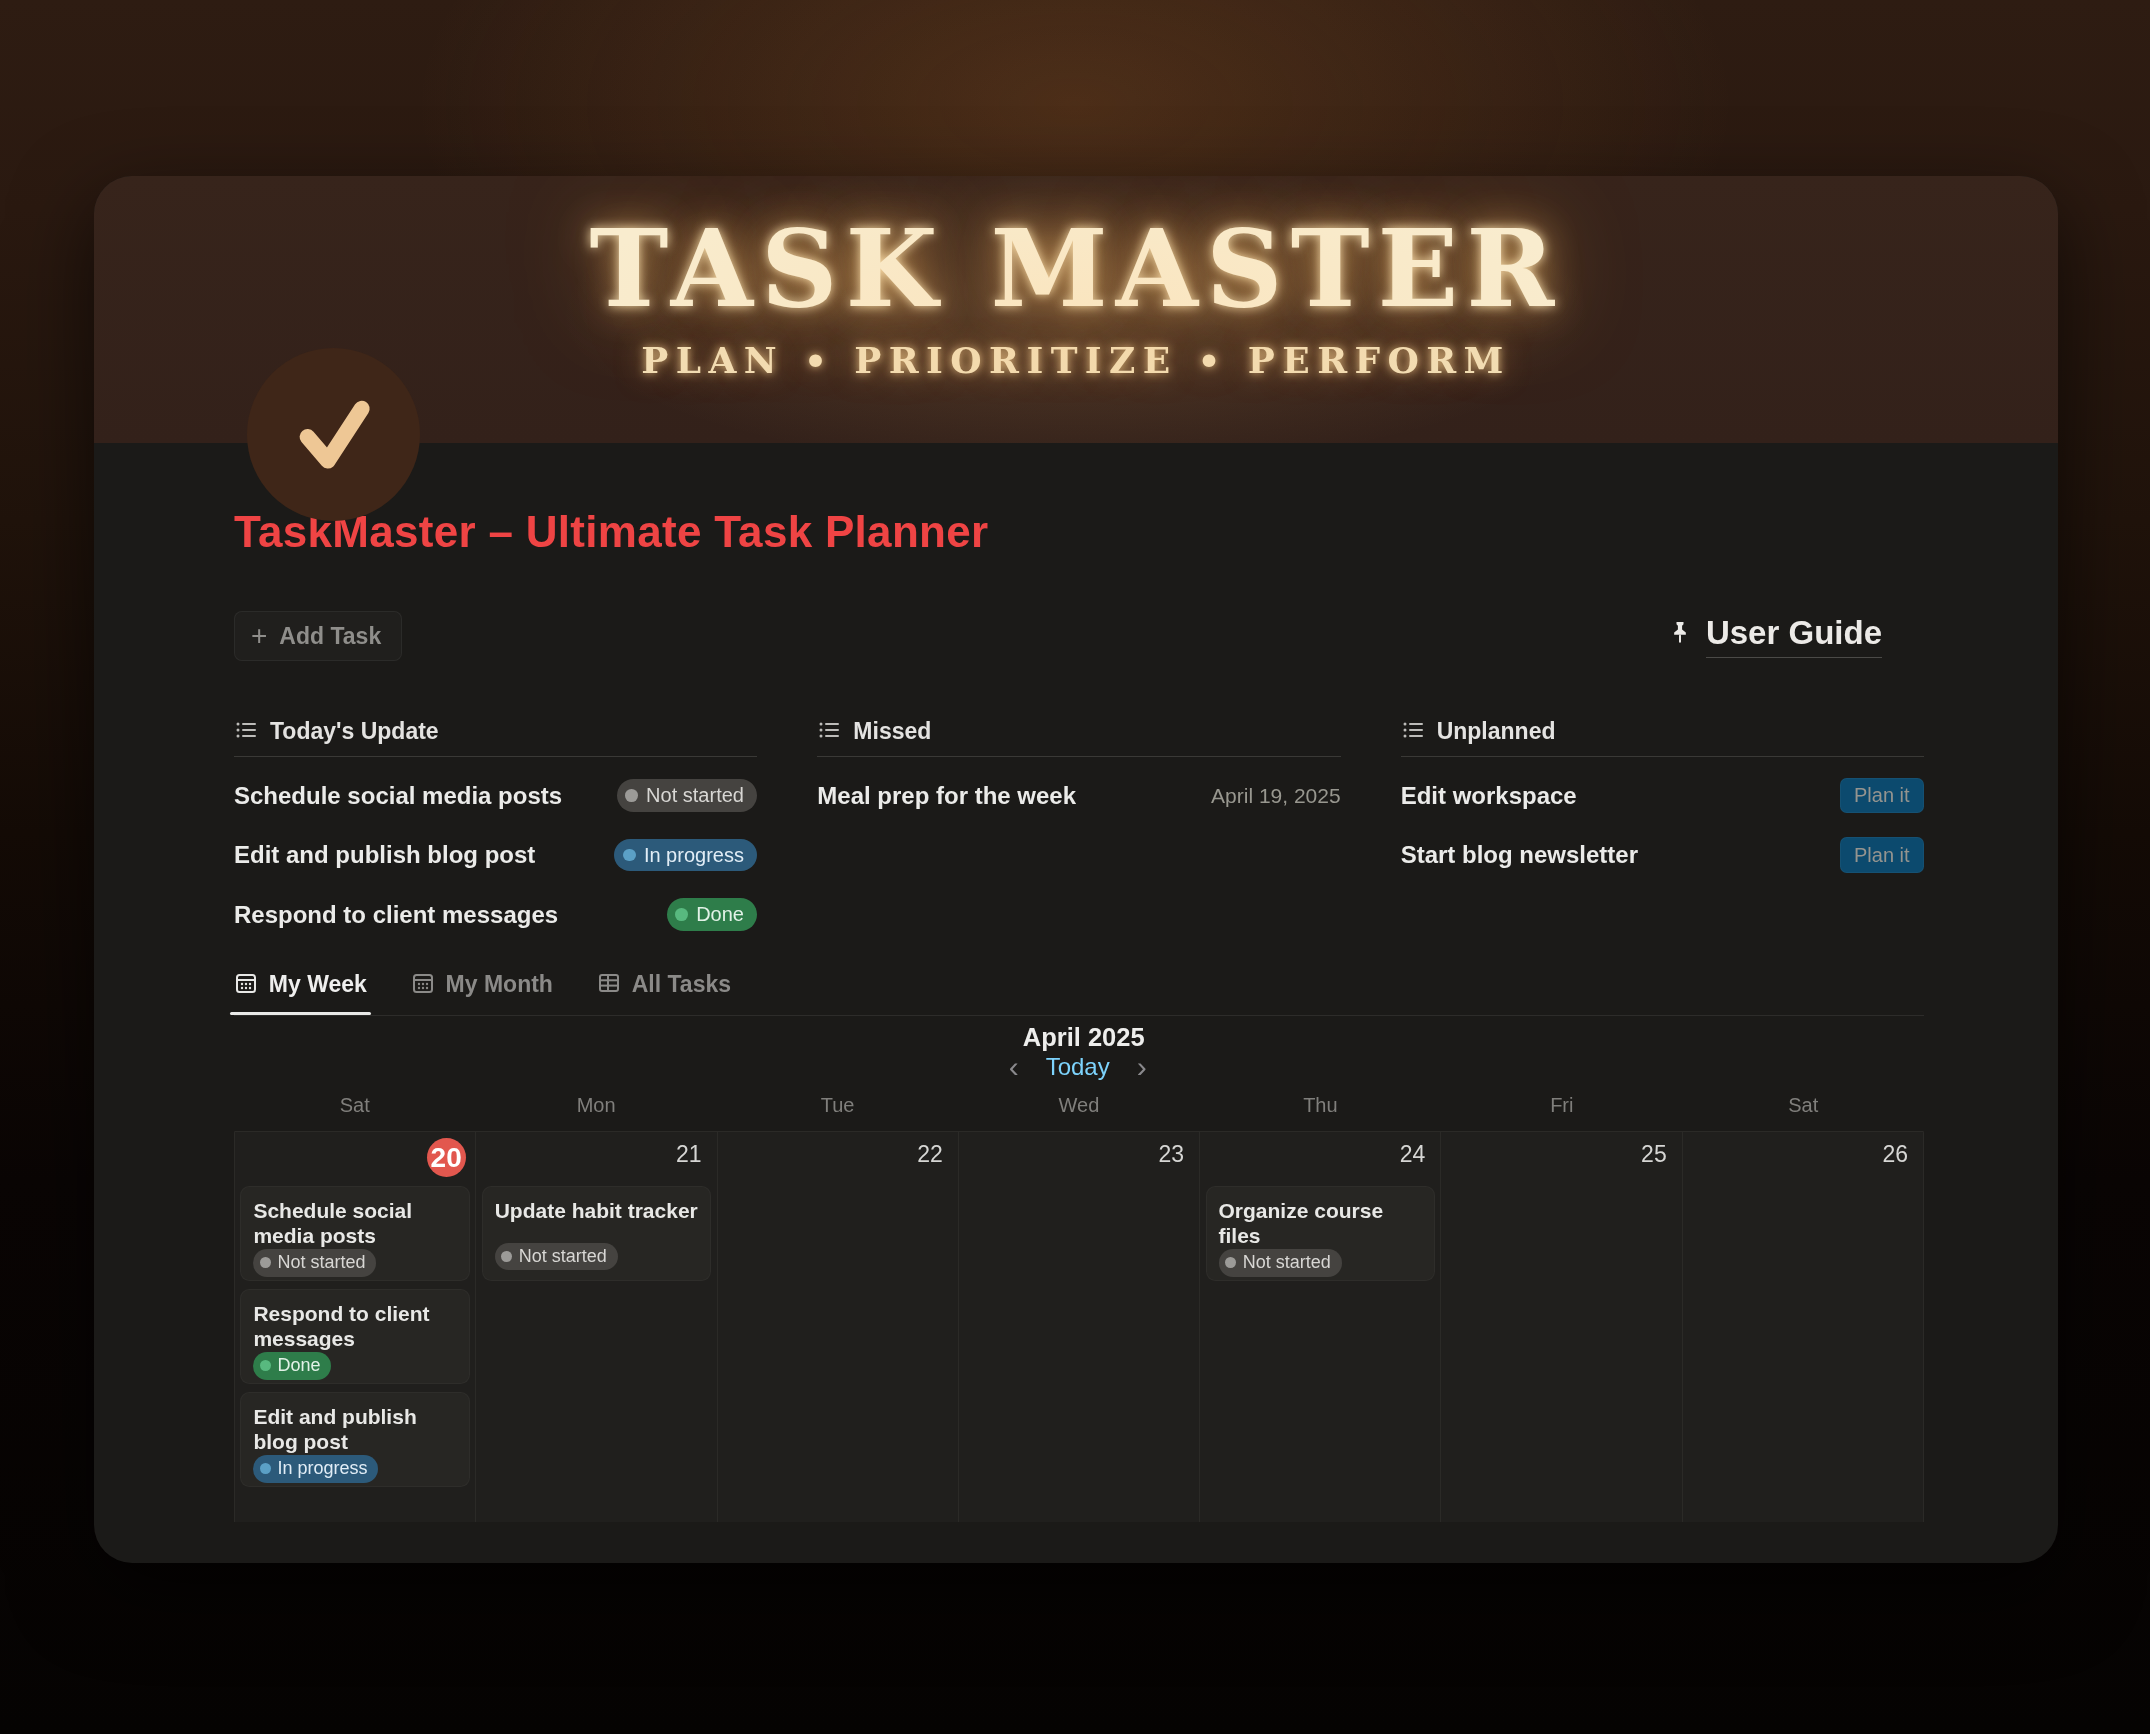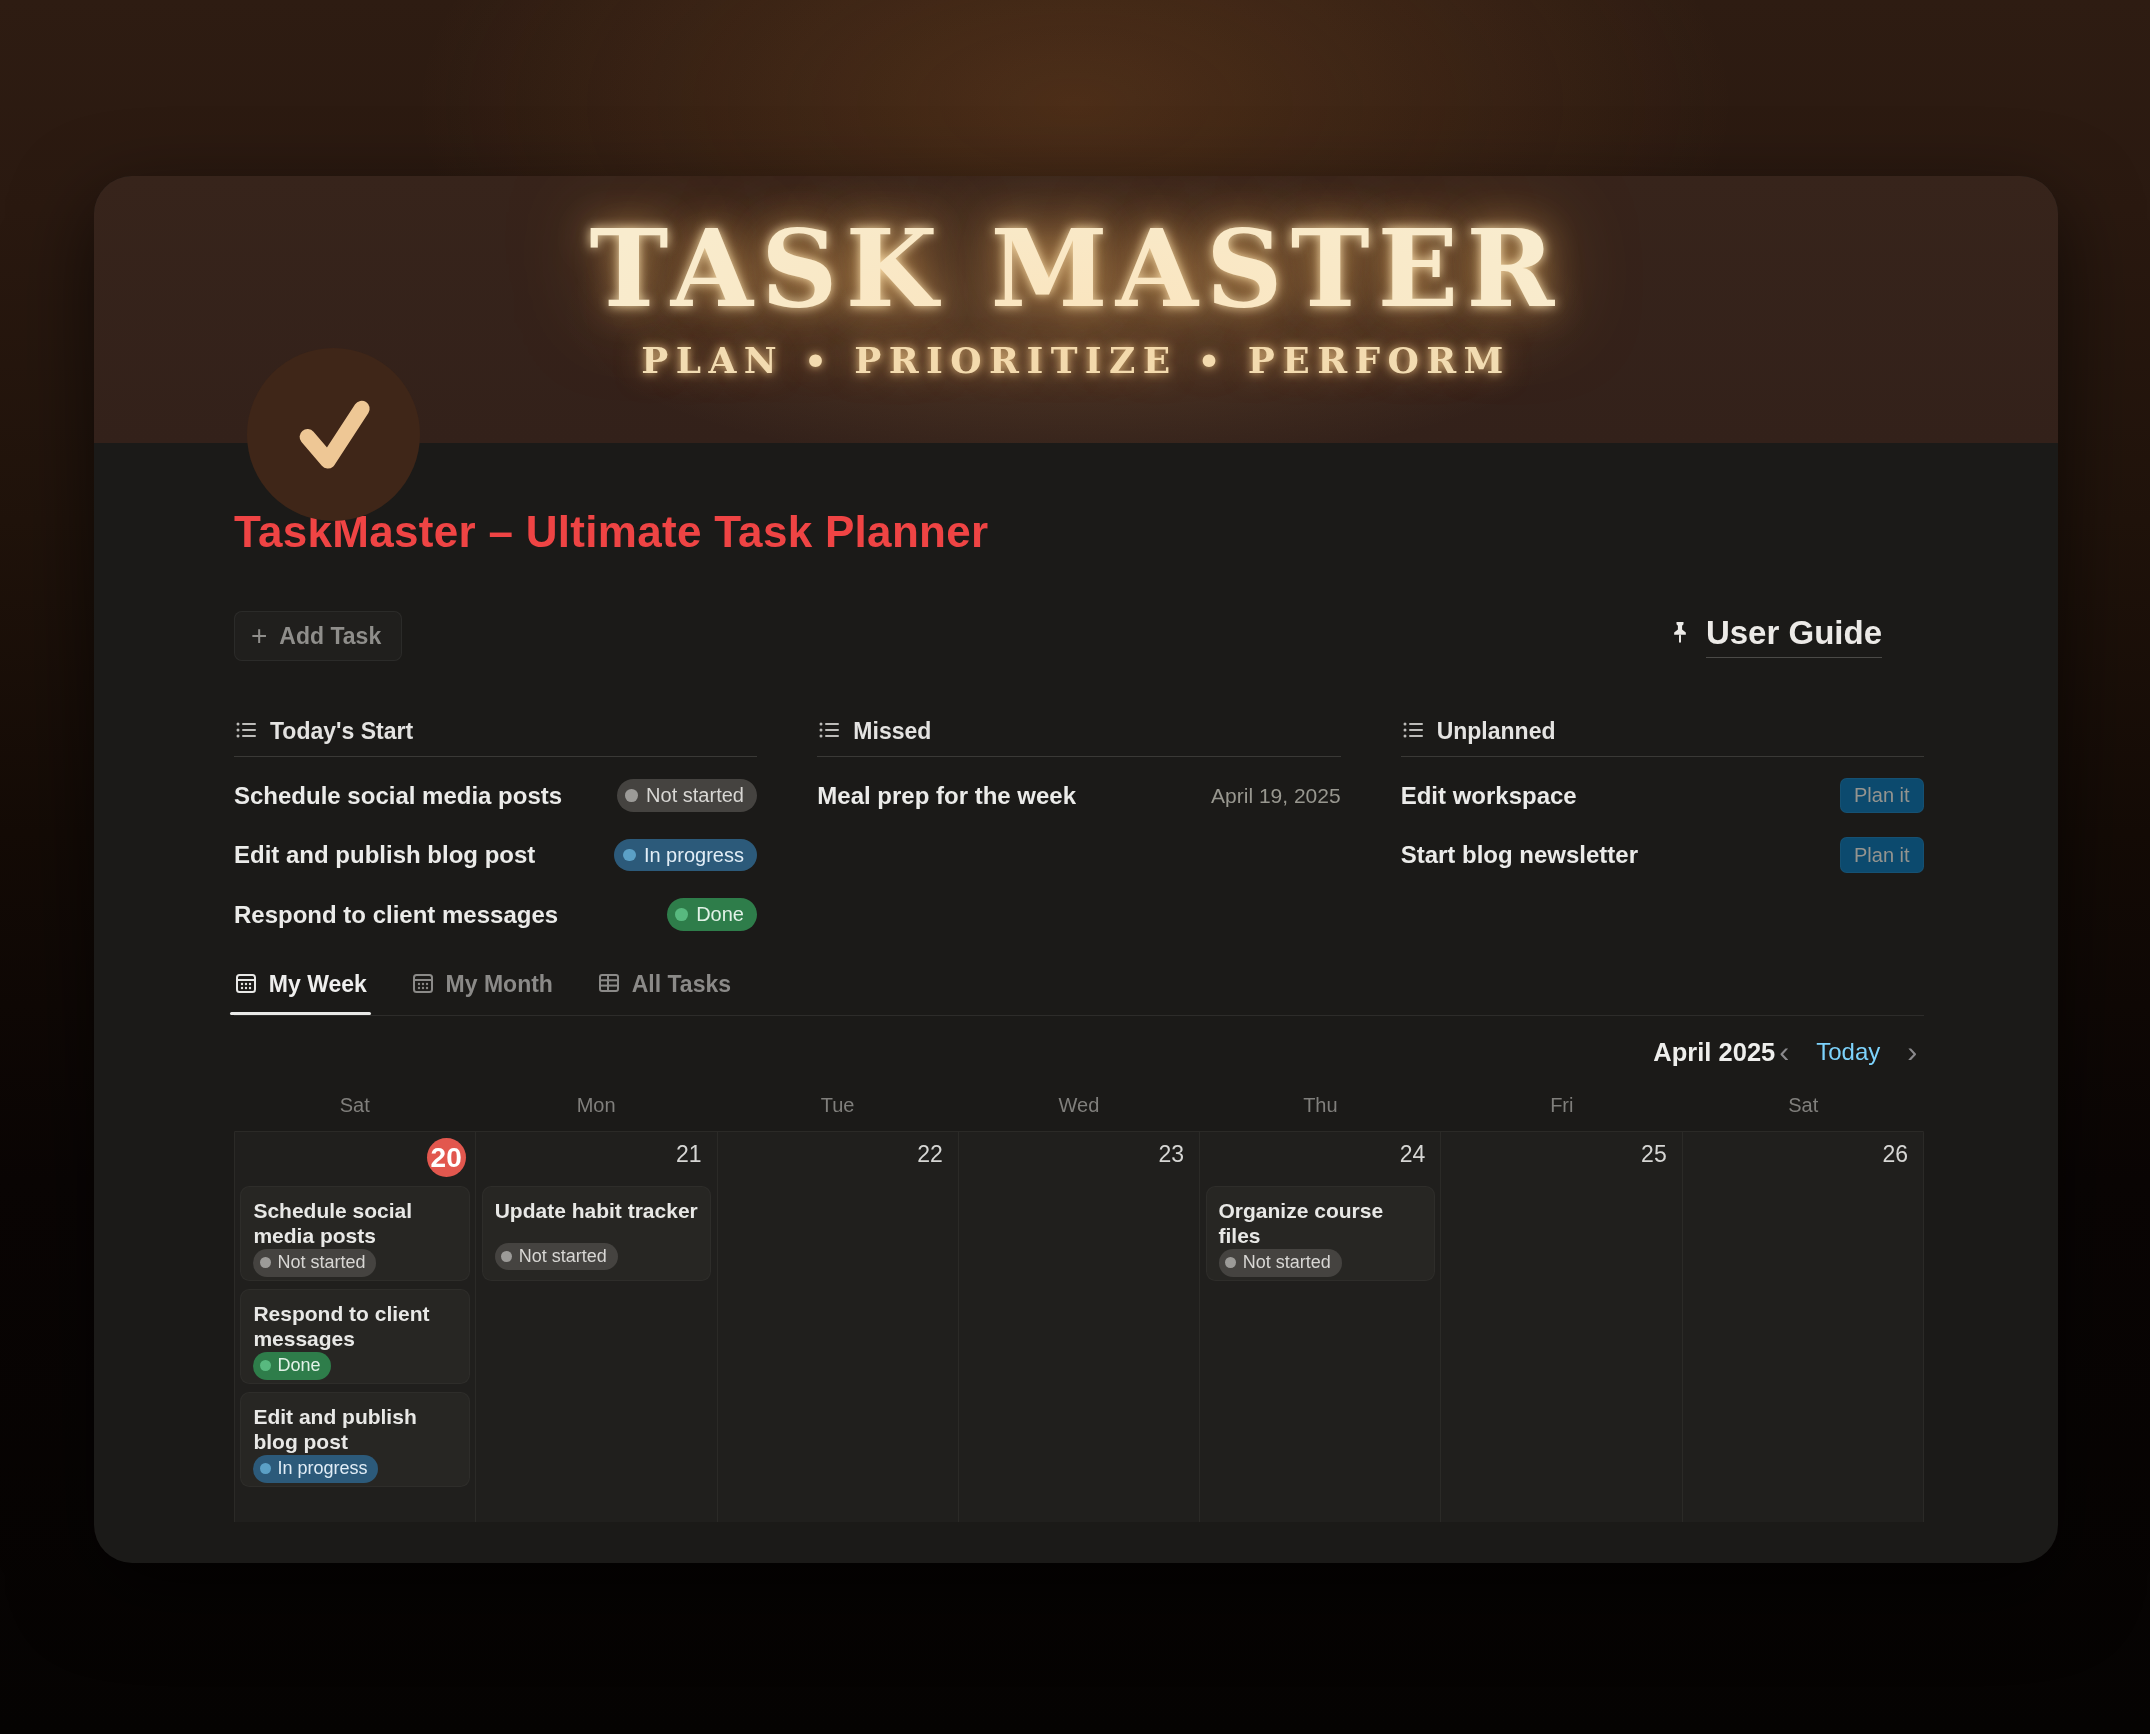--- a/index.html
+++ b/index.html
@@ -91,21 +91,21 @@
   .badge.sm .dot{width:10.8px;height:10.8px;}
   
   .tabs-row{margin-top:35px;display:flex;gap:44px;align-items:flex-end;}
   .tab{display:inline-flex;align-items:center;gap:10.8px;padding-bottom:17.5px;position:relative;cursor:pointer;}
   .tab .label{font-size:23px;color:#8b8a88;font-weight:bold;}
   .tab svg{width:24px;height:24px;}
   .tab.active .label{color:#efefee;}
   .tab.active::after{content:"";position:absolute;left:-4px;right:-4px;bottom:0;height:3.4px;background:#e9e9e7;border-radius:2px;}
   .tabs-divider{height:0.7px;background:#2d2c2a;margin-top:0;}
   
-  .cal-header{margin-top:17.5px;display:flex;justify-content:flex-end;align-items:center;height:38px;}
+  .cal-header{margin-top:17.5px;display:flex;justify-content:center;align-items:center;height:38px;flex-direction:column;}
   .cal-month{font-size:25.5px;font-weight:bold;color:#eeeeec;margin-left:9.4px;}
   .cal-nav{display:flex;align-items:center;gap:23px;margin-right:2.7px;}
   .cal-nav .chev{font-size:30px;color:#8a898c;cursor:pointer;line-height:1;padding:0 4px;}
   .cal-nav .today{font-size:24px;color:#7dd3fc;cursor:pointer;}
   
   .day-headers{margin-top:23px;display:flex;height:31px;}
   .day-h{flex:1;text-align:center;font-size:20px;color:#807f7c;}
   .grid{
     margin-top:5.4px;display:flex;height:390px;
     border:0.7px solid #2b2a27;border-bottom:none;border-radius:1.3px 1.3px 0 0;
@@ -176,21 +176,21 @@
                   <line x1="9" y1="12" x2="21" y2="12"></line>
                   <line x1="9" y1="18" x2="21" y2="18"></line>
                 </g>
                 <g fill="#bdbcb9">
                   <circle cx="4" cy="6" r="1.5"></circle>
                   <circle cx="4" cy="12" r="1.5"></circle>
                   <circle cx="4" cy="18" r="1.5"></circle>
                 </g>
               </svg>
           </span>
-          <span class="label">Today's Start</span>
+          <span class="label">Today's Update</span>
         </div>
         <div class="col-divider"></div>
         <div class="col-rows">
             <div class="task-row">
               <div class="task-title">Schedule social media posts</div>
               <div class="badge notstarted">
                 <div class="dot"></div>
                 <div style="display: inline;">Not started</div>
               </div>
             </div>

